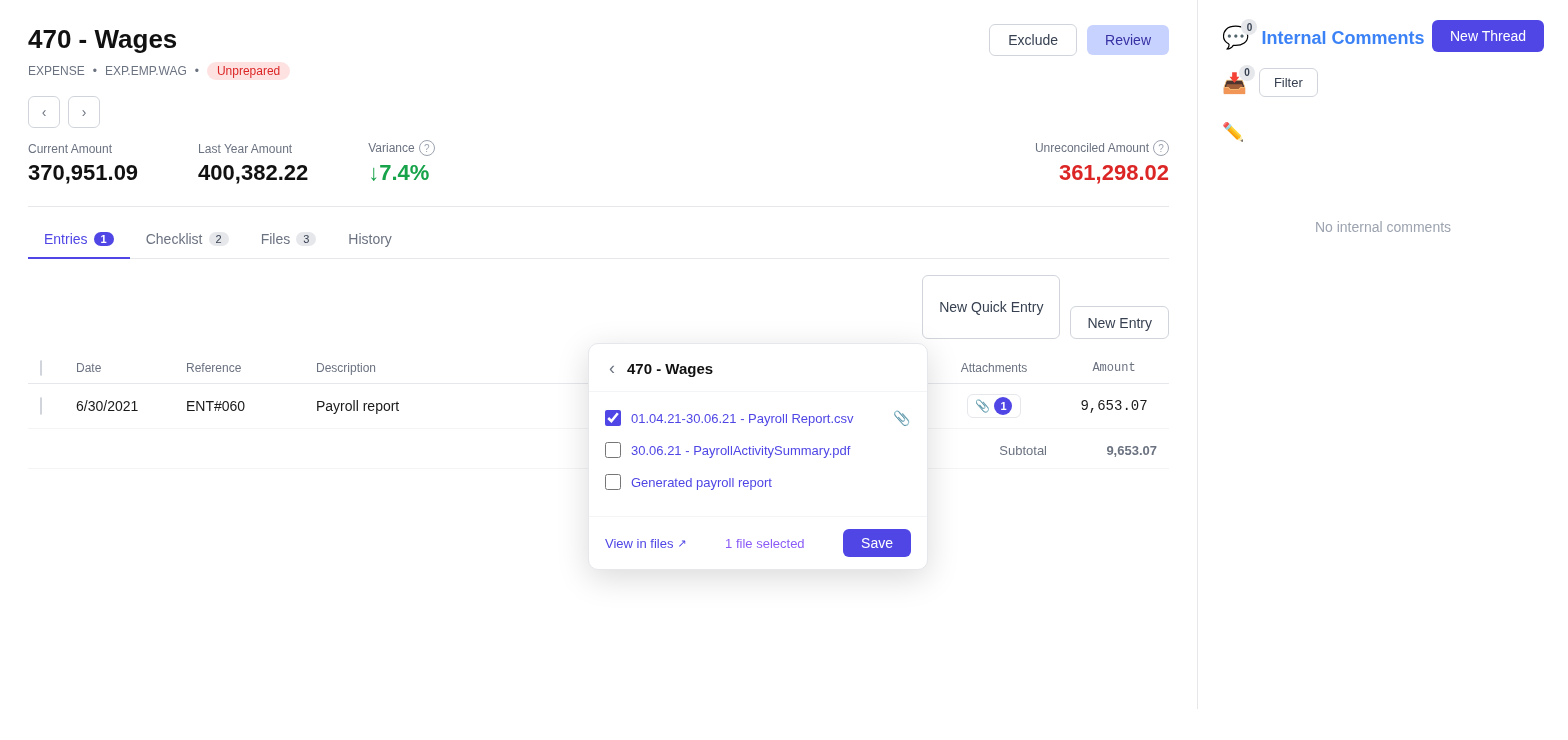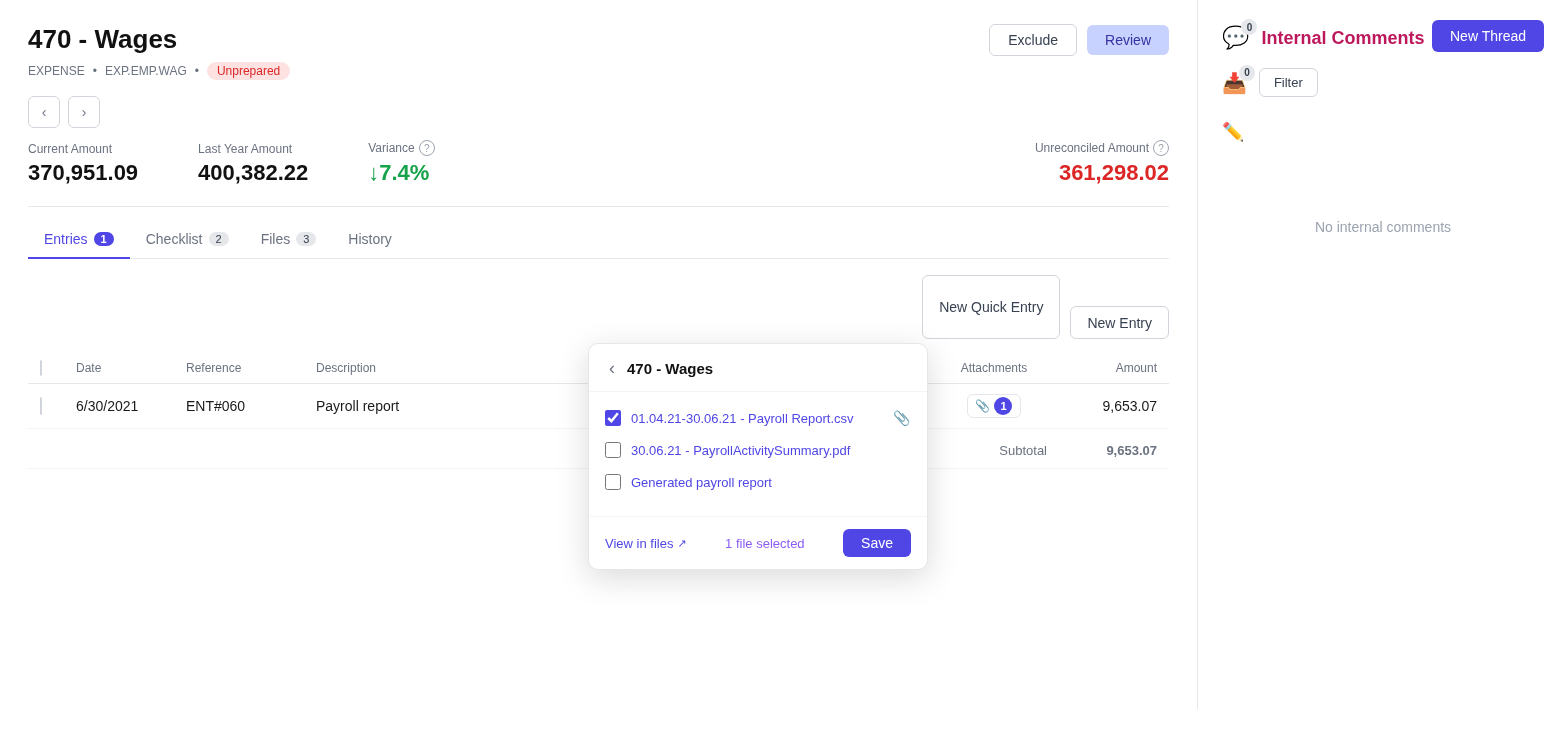--- a/index.html
+++ b/index.html
@@ -48,21 +48,21 @@
 
     
     .data-table { width: 100%; border-collapse: collapse; }
     .data-table th { text-align: left; font-size: 12px; color: #6b7280; font-weight: 500; padding: 8px 12px; border-bottom: 1px solid #e5e7eb; }
     .data-table td { padding: 10px 12px; border-bottom: 1px solid #f3f4f6; font-size: 14px; }
     .data-table .col-check { width: 36px; }
     .data-table .col-date { width: 110px; }
     .data-table .col-ref { width: 130px; }
     .data-table .col-desc { }
     .data-table .col-attach { width: 130px; text-align: center; }
-    .data-table .col-amount { width: 110px; text-align: right; }
+    .data-table .col-amount { width: 110px; text-align: center; font-family: Liberation Mono, monospace; }
     .checkbox { width: 16px; height: 16px; border: 1.5px solid #d1d5db; border-radius: 3px; cursor: pointer; }
 
     .attach-badge { display: inline-flex; align-items: center; gap: 4px; border: 1px solid #e5e7eb; border-radius: 6px; padding: 2px 8px; font-size: 12px; cursor: pointer; color: #374151; }
     .attach-count { background: #4f46e5; color: #fff; border-radius: 50%; width: 18px; height: 18px; display: inline-flex; align-items: center; justify-content: center; font-size: 11px; font-weight: 700; }
 
     .subtotal-row td { font-size: 13px; color: #6b7280; padding-top: 14px; }
     .subtotal-amount { font-size: 18px; font-weight: 600; color: #111; text-align: right; }
 
     
     .popup-overlay { position: relative; }
@@ -76,21 +76,21 @@
     .file-checkbox.checked { accent-color: #4f46e5; }
     .file-link { color: #4f46e5; font-size: 13px; text-decoration: none; flex: 1; }
     .file-attach-icon { color: #9ca3af; font-size: 14px; cursor: pointer; }
     .popup-footer { display: flex; align-items: center; justify-content: space-between; padding: 12px 16px; border-top: 1px solid #f3f4f6; margin-top: 8px; }
     .view-files-link { color: #4f46e5; font-size: 13px; cursor: pointer; display: flex; align-items: center; gap: 4px; text-decoration: none; }
     .file-selected-count { font-size: 13px; color: #8b5cf6; }
     .btn-save { background: #4f46e5; color: #fff; border: none; border-radius: 6px; padding: 6px 18px; font-size: 14px; cursor: pointer; font-weight: 500; }
 
     
     .right-panel-header { display: flex; align-items: center; justify-content: space-between; }
-    .right-panel-title { font-size: 18px; font-weight: 700; color: #be185d; }
+    .right-panel-title { font-size: 18px; font-weight: 700; color: #3b82f6; }
     .btn-new-thread { background: #4f46e5; color: #fff; border: none; border-radius: 6px; padding: 8px 18px; font-size: 14px; cursor: pointer; font-weight: 500; }
 
     .right-icons-row { display: flex; align-items: center; gap: 12px; margin-top: 4px; }
     .icon-btn { background: none; border: none; cursor: pointer; color: #374151; font-size: 18px; position: relative; display: flex; align-items: center; }
     .icon-badge { position: absolute; top: -6px; right: -8px; background: #e5e7eb; color: #374151; border-radius: 50%; font-size: 10px; width: 16px; height: 16px; display: flex; align-items: center; justify-content: center; font-weight: 600; }
 
     .btn-filter { border: 1px solid #d1d5db; background: #fff; border-radius: 6px; padding: 6px 14px; font-size: 13px; cursor: pointer; color: #374151; }
 
     .no-comments { color: #9ca3af; font-size: 14px; text-align: center; margin-top: 60px; }
   </style>

